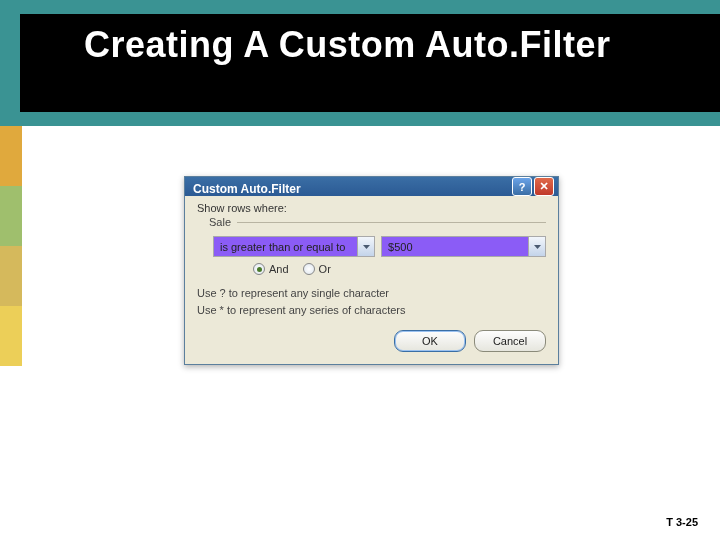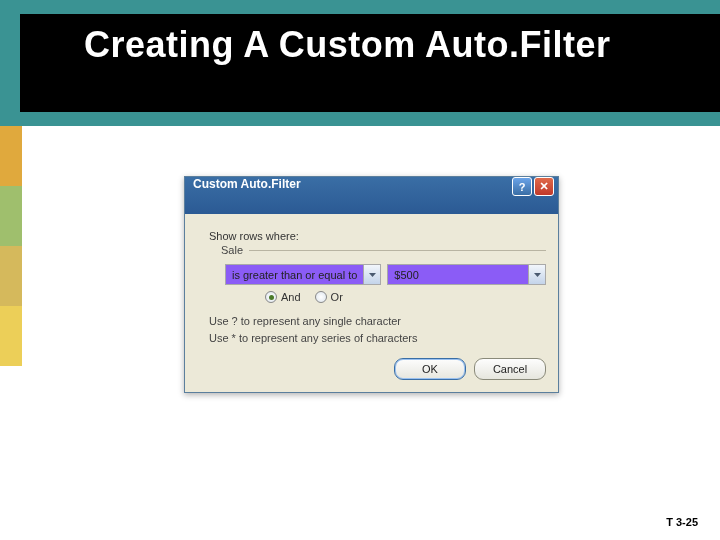--- a/index.html
+++ b/index.html
@@ -7,26 +7,26 @@
   .header-band { position: absolute; top: 0; left: 0; right: 0; height: 126px; background: #3a9393; }
   .header-black { position: absolute; top: 14px; left: 20px; right: 0; height: 98px; background: #000; }
   .slide-title { position: absolute; top: 24px; left: 84px; color: #fff; font-size: 36px; font-weight: bold; letter-spacing: 0.5px; }
   .sidebar-block { position: absolute; left: 0; width: 22px; height: 60px; }
   .sb1 { top: 126px; background: #e0a93d; }
   .sb2 { top: 186px; background: #9fbf6d; }
   .sb3 { top: 246px; background: #d5b95c; }
   .sb4 { top: 306px; background: #eccf58; }
   .page-number { position: absolute; right: 22px; bottom: 12px; font-size: 11px; font-weight: bold; }
   .dialog { position: absolute; top: 176px; left: 184px; width: 375px; background: #ece9d8; border: 1px solid #5b7f9d; box-shadow: 0 2px 6px rgba(0,0,0,0.3); font-family: Tahoma, sans-serif; font-size: 11px; color: #333; }
-  .titlebar { height: 37px; background: linear-gradient(#3a6ea5,#2b5a94); display: flex; align-items: flex-start; padding: 0 4px 0 8px; }
+  .titlebar { height: 19px; background: linear-gradient(#3a6ea5,#2b5a94); display: flex; align-items: flex-end; padding: 0 4px 0 8px; }
   .titlebar-text { flex: 1; color: #fff; font-weight: bold; font-size: 12px; }
   .tbtn { width: 20px; height: 19px; margin-left: 2px; border: 1px solid #fff; border-radius: 3px; display: flex; align-items: center; justify-content: center; font-size: 11px; font-weight: bold; color: #fff; }
   .help-btn { background: linear-gradient(#6aa3e8,#3a6ea5); }
   .close-btn { background: linear-gradient(#e06a4a,#c0392b); }
-  .dlg-body { padding: 16px 12px 12px 12px; margin-left: 12px; }
+  .dlg-body { padding: 6px 12px 12px 12px; }
   .prompt { margin-bottom: 2px; }
   .fieldset-line { display: flex; align-items: center; margin: 2px 0 8px 0; }
   .field-label { color: #444; padding: 0 6px 0 12px; font-size: 11px; }
   .fs-line { flex: 1; height: 1px; background: #b8b4a2; }
   .row { display: flex; gap: 6px; margin: 0 0 6px 16px; }
   .combo { display: flex; align-items: center; height: 21px; background: #8b5cf6; border: 1px solid #a9a9a9; position: relative; }
   .combo-text { flex: 1; padding: 0 6px; font-size: 11px; color: #222; white-space: nowrap; overflow: hidden; }
   .combo-btn { width: 17px; height: 100%; background: linear-gradient(#f2f6fb,#c4d4ea); border-left: 1px solid #a9a9a9; display: flex; align-items: center; justify-content: center; }
   .combo-btn svg { width: 7px; height: 4px; }
   .op-combo { width: 168px; }

